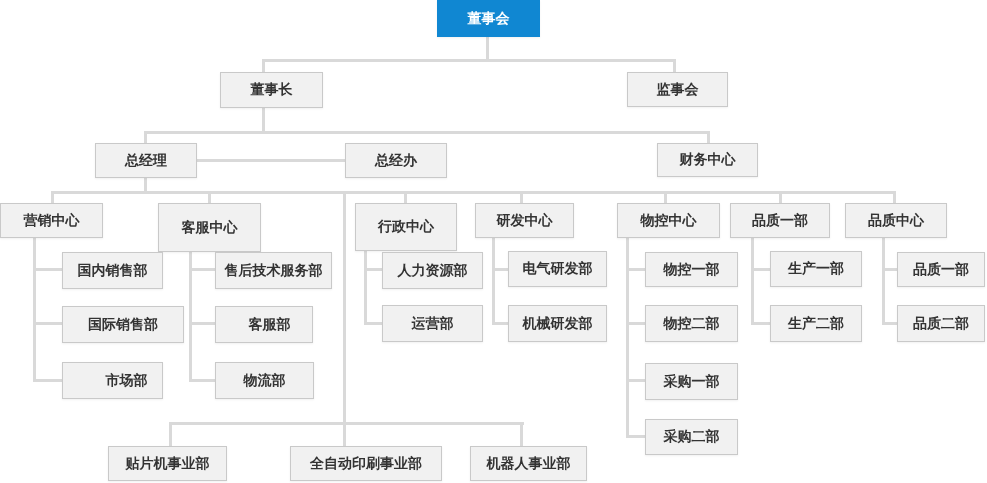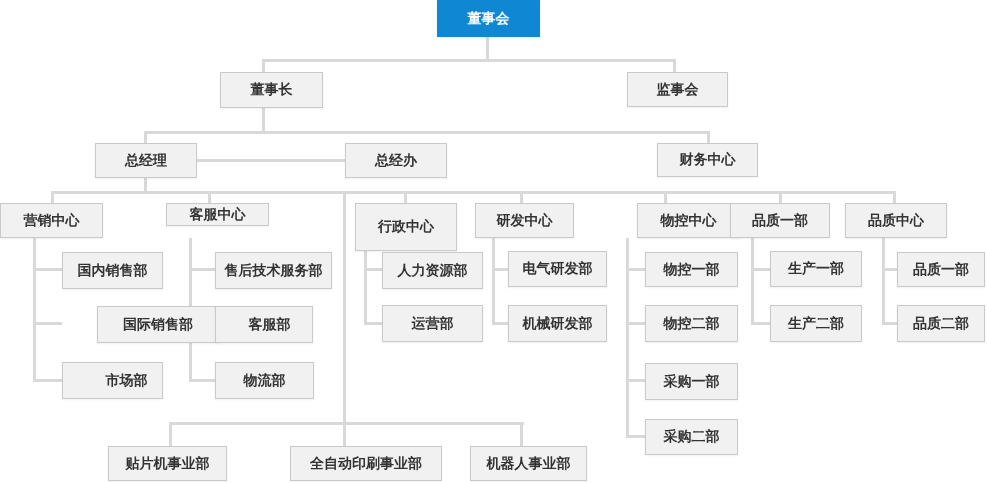--- a/index.html
+++ b/index.html
@@ -102,29 +102,29 @@
   <div class="node root" style="left:437px;top:0;width:103px;height:37px;">董事会</div>
 
   <div class="node" style="left:220px;top:72px;width:103px;height:36px;">董事长</div>
   <div class="node" style="left:627px;top:72px;width:101px;height:35px;">监事会</div>
 
   <div class="node" style="left:95px;top:143px;width:102px;height:35px;">总经理</div>
   <div class="node" style="left:345px;top:143px;width:102px;height:35px;">总经办</div>
   <div class="node" style="left:657px;top:143px;width:101px;height:34px;">财务中心</div>
 
   <div class="node" style="left:0;top:203px;width:103px;height:35px;">营销中心</div>
-  <div class="node" style="left:158px;top:203px;width:103px;height:23px;margin-left:8px;">客服中心</div>
+  <div class="node" style="left:158px;top:203px;width:103px;height:49px;">客服中心</div>
   <div class="node" style="left:355px;top:203px;width:102px;height:48px;">行政中心</div>
   <div class="node" style="left:475px;top:203px;width:99px;height:35px;">研发中心</div>
-  <div class="node" style="left:617px;top:203px;width:103px;height:35px;margin-left:20px;">物控中心</div>
+  <div class="node" style="left:617px;top:203px;width:103px;height:35px;">物控中心</div>
   <div class="node" style="left:730px;top:203px;width:100px;height:35px;">品质一部</div>
   <div class="node" style="left:845px;top:203px;width:102px;height:35px;">品质中心</div>
 
   <div class="node" style="left:62px;top:252px;width:101px;height:37px;">国内销售部</div>
-  <div class="node" style="left:62px;top:306px;width:122px;height:37px;margin-left:35px;">国际销售部</div>
+  <div class="node" style="left:62px;top:306px;width:122px;height:37px;">国际销售部</div>
   <div class="node" style="left:62px;top:362px;width:101px;height:37px;padding-left:28px;">市场部</div>
 
   <div class="node" style="left:215px;top:252px;width:117px;height:37px;">售后技术服务部</div>
   <div class="node" style="left:215px;top:306px;width:98px;height:37px;padding-left:11px;">客服部</div>
   <div class="node" style="left:215px;top:362px;width:99px;height:37px;">物流部</div>
 
   <div class="node" style="left:382px;top:252px;width:101px;height:37px;">人力资源部</div>
   <div class="node" style="left:382px;top:305px;width:101px;height:37px;">运营部</div>
 
   <div class="node" style="left:508px;top:251px;width:99px;height:36px;">电气研发部</div>

